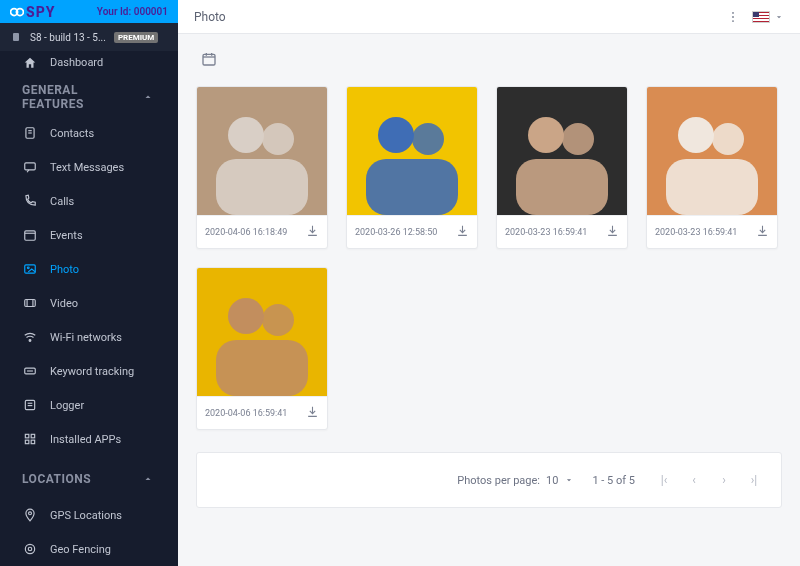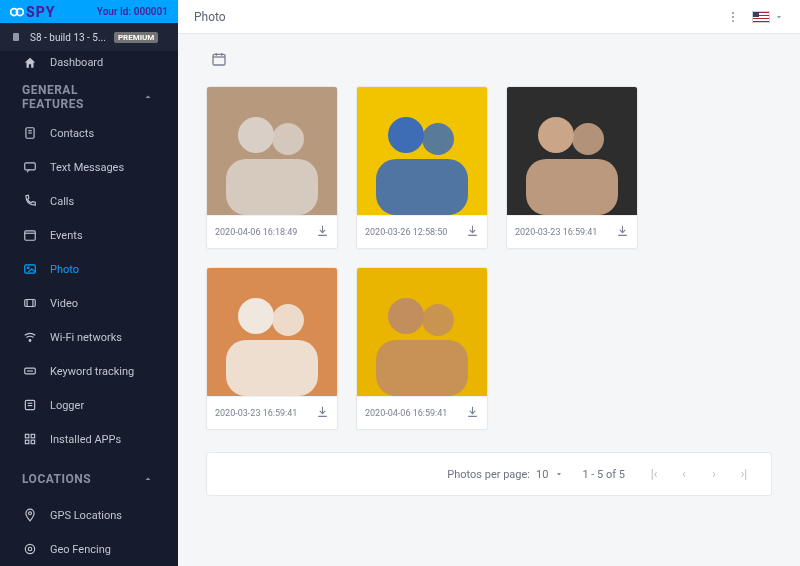--- a/index.html
+++ b/index.html
@@ -19,31 +19,31 @@
   .nav-item.active{color:#00a3ff;}
   .nav-item .icon, .section-header .chev { width:16px; display:flex; align-items:center; justify-content:center; flex-shrink:0;}
   .section-header { font-size:12px; font-weight:700; color:#8a90a2; letter-spacing:.5px; text-transform:uppercase; height:38px; margin-top:4px;gap:48px;}
   .section-header .chev{margin-left:auto;}
 
   
   .main { flex:1; display:flex; flex-direction:column; background:#f5f6f8; min-width:0;}
   .topbar { height:34px; background:#fff; border-bottom:1px solid #e6e8ec; display:flex; align-items:center; padding:0 16px;}
   .topbar-title { font-size:12px; color:#5d6373;}
   .topbar-right { margin-left:auto; display:flex; align-items:center; gap:12px;}
-  .content { flex:1; overflow-y:auto; padding:12px 28px;}
+  .content { flex:1; overflow-y:auto; padding:12px 18px;}
   .date-btn { width:26px; height:26px; display:flex; align-items:center; justify-content:center; cursor:pointer; color:#7a8091; border:1px solid transparent; border-radius:3px; margin-bottom:14px;}
   .photo-grid { display:flex; gap:18px; flex-wrap:wrap;}
   .photo-card { width:132px; background:#fff; border:1px solid #e6e8ec; border-radius:3px; overflow:hidden; box-shadow:0 1px 2px rgba(0,0,0,.03);}
   .thumb { height:128px; display:flex; align-items:center; justify-content:center; overflow:hidden;}
   .thumb svg{width:100%; height:100%;}
   .card-footer { display:flex; align-items:center; padding:8px 8px; gap:6px; border-top:1px solid #eef0f3;}
   .card-footer .ts { font-size:9px; color:#7a8091; flex:1; white-space:nowrap; overflow:hidden; text-overflow:ellipsis;}
   .card-footer .dl { color:#7a8091; cursor:pointer;}
 
-  .pager { margin-top:22px; background:#fff; border:1px solid #e6e8ec; border-radius:3px; height:44px; display:flex; align-items:center; justify-content:flex-end; padding:0 16px; gap:18px; color:#6d7384; font-size:11px;}
+  .pager { margin-top:22px; background:#fff; border:1px solid #e6e8ec; border-radius:3px; height:56px; display:flex; align-items:center; justify-content:flex-end; padding:0 16px; gap:18px; color:#6d7384; font-size:11px;}
   .pager .pp { display:flex; align-items:center; gap:6px;}
   .pager .nav { display:flex; align-items:center; gap:8px;}
   .pager .nav span { width:22px; height:22px; display:flex; align-items:center; justify-content:center; color:#b5b9c4; cursor:pointer; font-size:12px;}
 
   .flag { width:18px; height:12px; background:linear-gradient(180deg,#b22234 0 7.7%,#fff 7.7% 15.4%,#b22234 15.4% 23.1%,#fff 23.1% 30.8%,#b22234 30.8% 38.5%,#fff 38.5% 46.2%,#b22234 46.2% 53.9%,#fff 53.9% 61.6%,#b22234 61.6% 69.3%,#fff 69.3% 77%,#b22234 77% 84.7%,#fff 84.7% 92.4%,#b22234 92.4% 100%); position:relative; border:1px solid #d0d0d0;}
   .flag::before{content:""; position:absolute; top:0; left:0; width:40%; height:54%; background:#3c3b6e;}
 </style>
 </head>
 <body>
 

